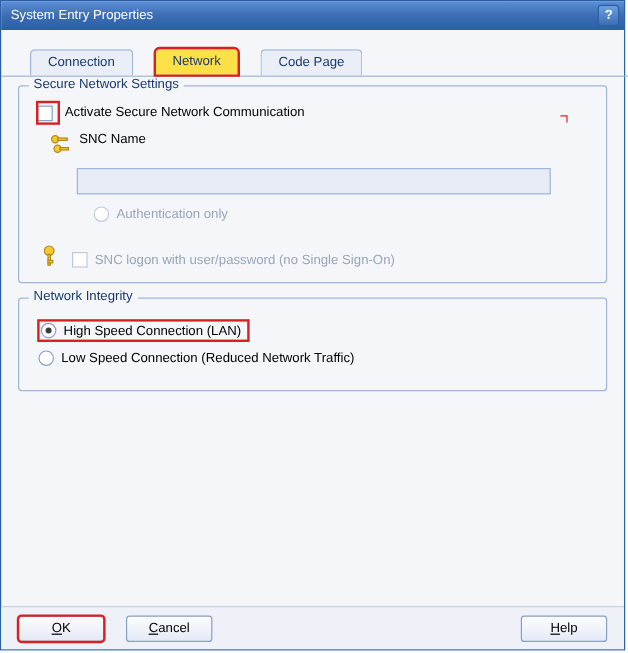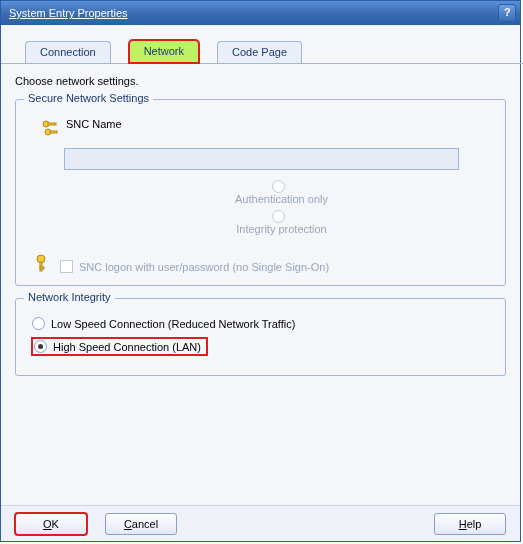--- a/index.html
+++ b/index.html
@@ -1,29 +1,29 @@
 <!DOCTYPE html>
 <html><head>
 <meta charset="utf-8">
 <style>
 * { box-sizing: border-box; margin: 0; padding: 0; font-family: Tahoma, Arial, sans-serif; font-size: 11px; }
 body { background: #fff; width: 523px; height: 544px; overflow: hidden; }
 
 .window { width: 521px; height: 542px; border: 1px solid #2a5fa8; background: #f4f6fa; position: relative; }
 
-.titlebar { height: 24px; background: linear-gradient(to bottom, #5a8fd6 0%, #3d6db3 50%, #2a5fa8 100%); color: #fff; display: flex; align-items: center; justify-content: space-between; padding: 0 4px 0 8px; text-decoration: underline; }
+.titlebar { height: 24px; background: linear-gradient(to bottom, #5a8fd6 0%, #3d6db3 50%, #2a5fa8 100%); color: #fff; display: flex; align-items: center; justify-content: space-between; padding: 0 4px 0 8px; }
 .titlebar-text { font-size: 11px; }
 .help-btn { width: 18px; height: 18px; background: linear-gradient(to bottom,#6aa0e0,#3d6db3); border: 1px solid #2a5fa8; border-radius: 3px; display: flex; align-items: center; justify-content: center; }
 .help-btn svg { width: 10px; height: 10px; }
 
 .content { padding: 0 0 0 0; }
 
 .tabrow { display: flex; align-items: flex-end; height: 28px; margin: 10px 0 0 24px; position: relative; }
 .tab { padding: 4px 14px 5px 14px; background: #eaeef7; border: 1px solid #9fb6d9; border-bottom: none; border-radius: 4px 4px 0 0; margin-right: 18px; cursor: pointer; color: #1a3a6e; position: relative; }
-.tab.active { background: #bef264; border-bottom: 1px solid #f4f6fa; z-index: 2; }
+.tab.active { background: #fde047; border-bottom: 1px solid #f4f6fa; z-index: 2; }
 .tab-underline { position: absolute; left: -24px; right: -500px; bottom: -1px; height: 1px; background: #9fb6d9; z-index: 1; }
 
 .highlight-red { outline: 2px solid #d92020; outline-offset: -1px; }
 
 .instr { margin: 12px 0 12px 14px; color: #000; }
 
 .panel { margin: 8px 14px 0 14px; background: #f4f6fa; }
 
 .groupbox { border: 1px solid #9fb6d9; border-radius: 3px; margin-bottom: 12px; padding: 10px 20px 12px 12px; position: relative; }
 .group-legend { position: absolute; top: -8px; left: 8px; background: #f4f6fa; padding: 0 4px; color: #1a3a6e; }
@@ -38,21 +38,21 @@
 .label-disabled { color: #9aa5b8; }
 .label { color: #000; }
 
 .key-icon { width: 20px; height: 20px; flex-shrink: 0; margin-right: 6px; }
 .corner-marks { position: absolute; top: 10px; right: 12px; width: 14px; height: 14px; }
 
 .snc-name-row { display: flex; align-items: flex-start; margin: 8px 0 6px 12px; }
 .textinput { width: 395px; height: 22px; background: #e6ebf5; border: 1px solid #9fb6d9; margin-left: 36px; margin-top: 4px; }
 
 .radio-block { margin: 10px 0 0 50px; }
-.radio-block .row { margin: 5px 0; flex-direction: column; }
+.radio-block .row { margin: 5px 0; }
 
 .snc-logon-row { margin: 18px 0 0 6px; display: flex; align-items: flex-end; }
 
 .net-group .row { margin: 8px 0 8px 4px; }
 
 .hsc-highlight { display: inline-flex; align-items: center; padding: 2px 6px 2px 2px; }
 
 .buttonbar { position: absolute; left: 0; right: 0; bottom: 0; height: 36px; border-top: 1px solid #c7d2e6; background: #eef1f8; display: flex; align-items: center; padding: 0 14px; }
 .btn { min-width: 72px; height: 22px; background: linear-gradient(to bottom,#fdfdfe,#e3e9f5); border: 1px solid #8a9fc0; border-radius: 3px; display: flex; align-items: center; justify-content: center; cursor: pointer; color: #000; margin-right: 18px; }
 .btn .ul { text-decoration: underline; }
@@ -77,73 +77,77 @@
 
   <div class="content">
 
     <div class="tabrow">
       <div class="tab">Connection</div>
       <div class="tab active highlight-red">Network</div>
       <div class="tab">Code Page</div>
       <div class="tab-underline"></div>
     </div>
 
-    <div class="instr">Choose network settings.</div>
 
     <div class="panel">
 
       <div class="groupbox">
         <div class="group-legend">Secure Network Settings</div>
 
+        <div class="activate-row">
+          <div class="checkbox-wrap">
+            <div class="checkbox"></div>
+          </div>
+          <span class="label">Activate Secure Network Communication</span>
+          <svg class="corner-marks" viewBox="0 0 14 14">
+            <path d="M14 0 L8 0 M14 0 L14 6" stroke="#d92020" stroke-width="2" fill="none"></path>
+          </svg>
+        </div>
 
         <div class="snc-name-row">
           <svg class="key-icon" viewBox="0 0 20 20">
             <circle cx="6" cy="6" r="3" fill="#f5c836" stroke="#b38a12"></circle>
             <rect x="8" y="5" width="8" height="2" fill="#f5c836" stroke="#b38a12"></rect>
             <circle cx="8" cy="14" r="3" fill="#f5c836" stroke="#b38a12"></circle>
             <rect x="10" y="13" width="7" height="2" fill="#f5c836" stroke="#b38a12"></rect>
           </svg>
           <span class="label">SNC Name</span>
         </div>
         <input class="textinput" type="text" disabled="" value="" style="">
 
         <div class="radio-block">
           <div class="row">
             <div class="radio disabled"></div>
             <span class="label-disabled">Authentication only</span>
-          </div>
-          <div class="row">
-            <div class="radio disabled"></div>
-            <span class="label-disabled">Integrity protection</span>
           </div>
         </div>
 
         <div class="snc-logon-row">
           <svg class="key-icon" viewBox="0 0 20 20">
             <circle cx="7" cy="6" r="4" fill="#f5c836" stroke="#b38a12"></circle>
             <rect x="6" y="9" width="2" height="9" fill="#f5c836" stroke="#b38a12"></rect>
             <rect x="6" y="14" width="4" height="2" fill="#f5c836" stroke="#b38a12"></rect>
           </svg>
           <div class="checkbox" style="border-color:#bfc9da"></div>
           <span class="label-disabled">SNC logon with user/password (no Single Sign-On)</span>
         </div>
       </div>
 
       <div class="groupbox net-group">
         <div class="group-legend">Network Integrity</div>
 
         <div class="row">
-          <div class="radio"></div>
-          <span class="label">Low Speed Connection (Reduced Network Traffic)</span>
-        </div>
-        <div class="row">
           <span class="hsc-highlight highlight-red">
             <div class="radio selected"></div>
             <span class="label">High Speed Connection (LAN)</span>
           </span>
+        </div>
+        <div class="row">
+          <div class="radio"></div>
+          <span class="label">Low Speed Connection (Reduced Network Traffic)</span>
         </div>
       </div>
 
     </div>
   </div>
 
   <div class="buttonbar">
     <div class="btn highlight-red">
       <span class="ul">O</span>
         <span>K</span>

